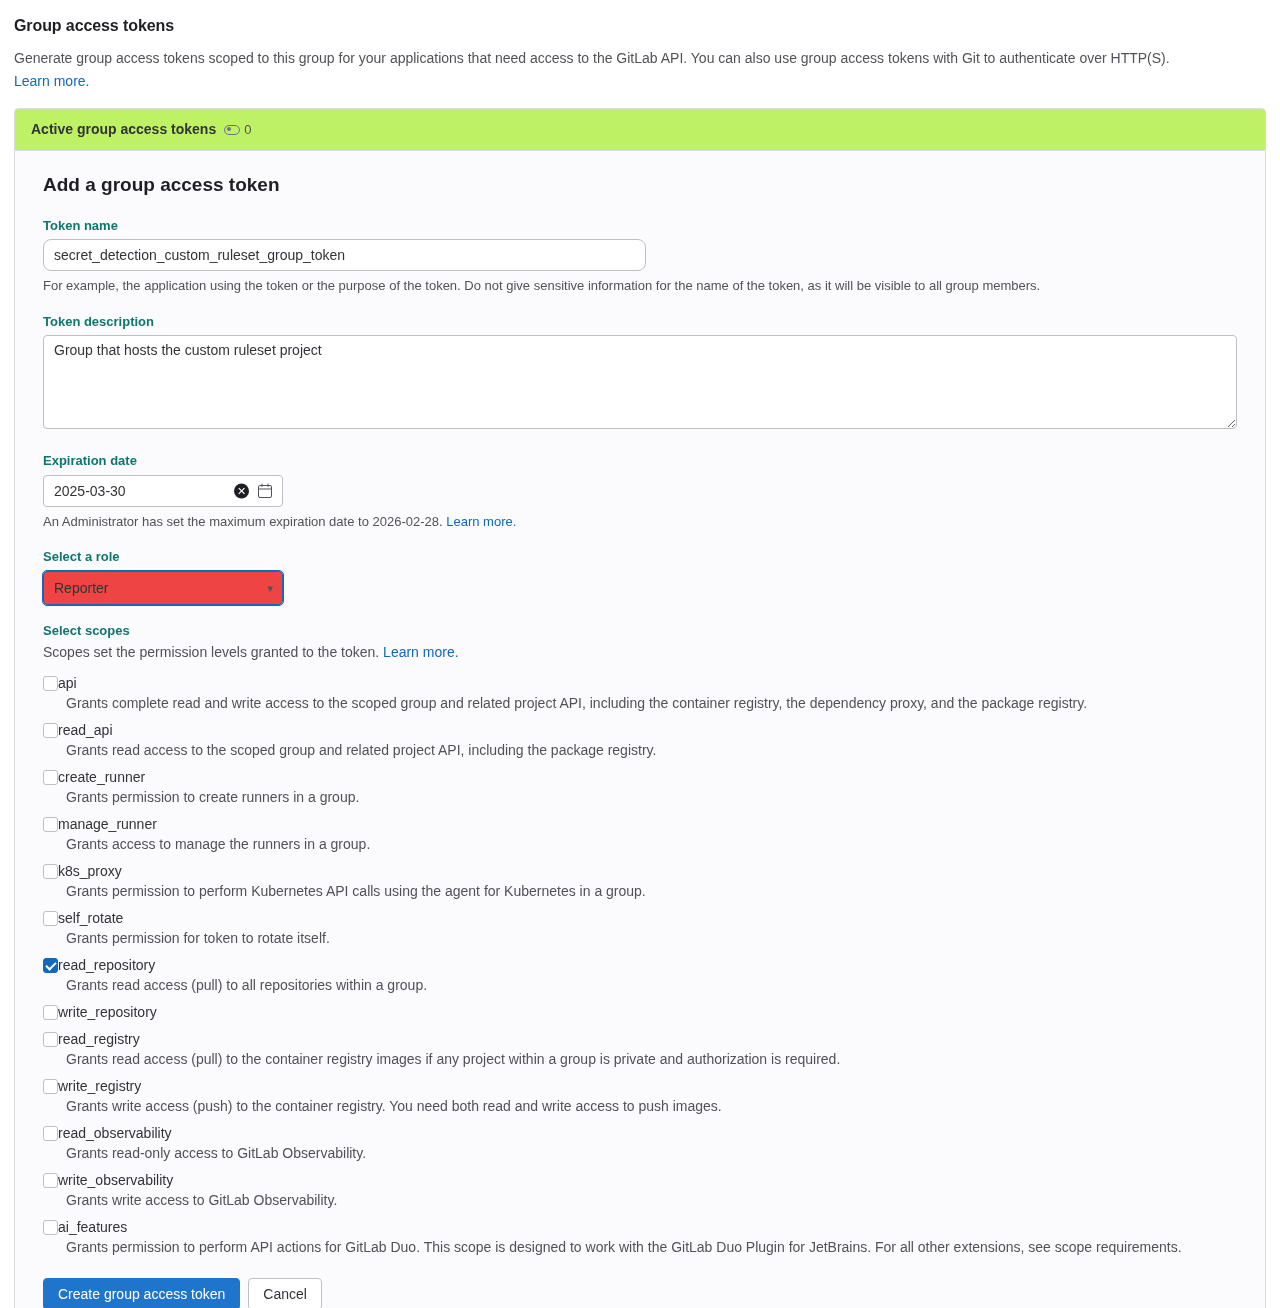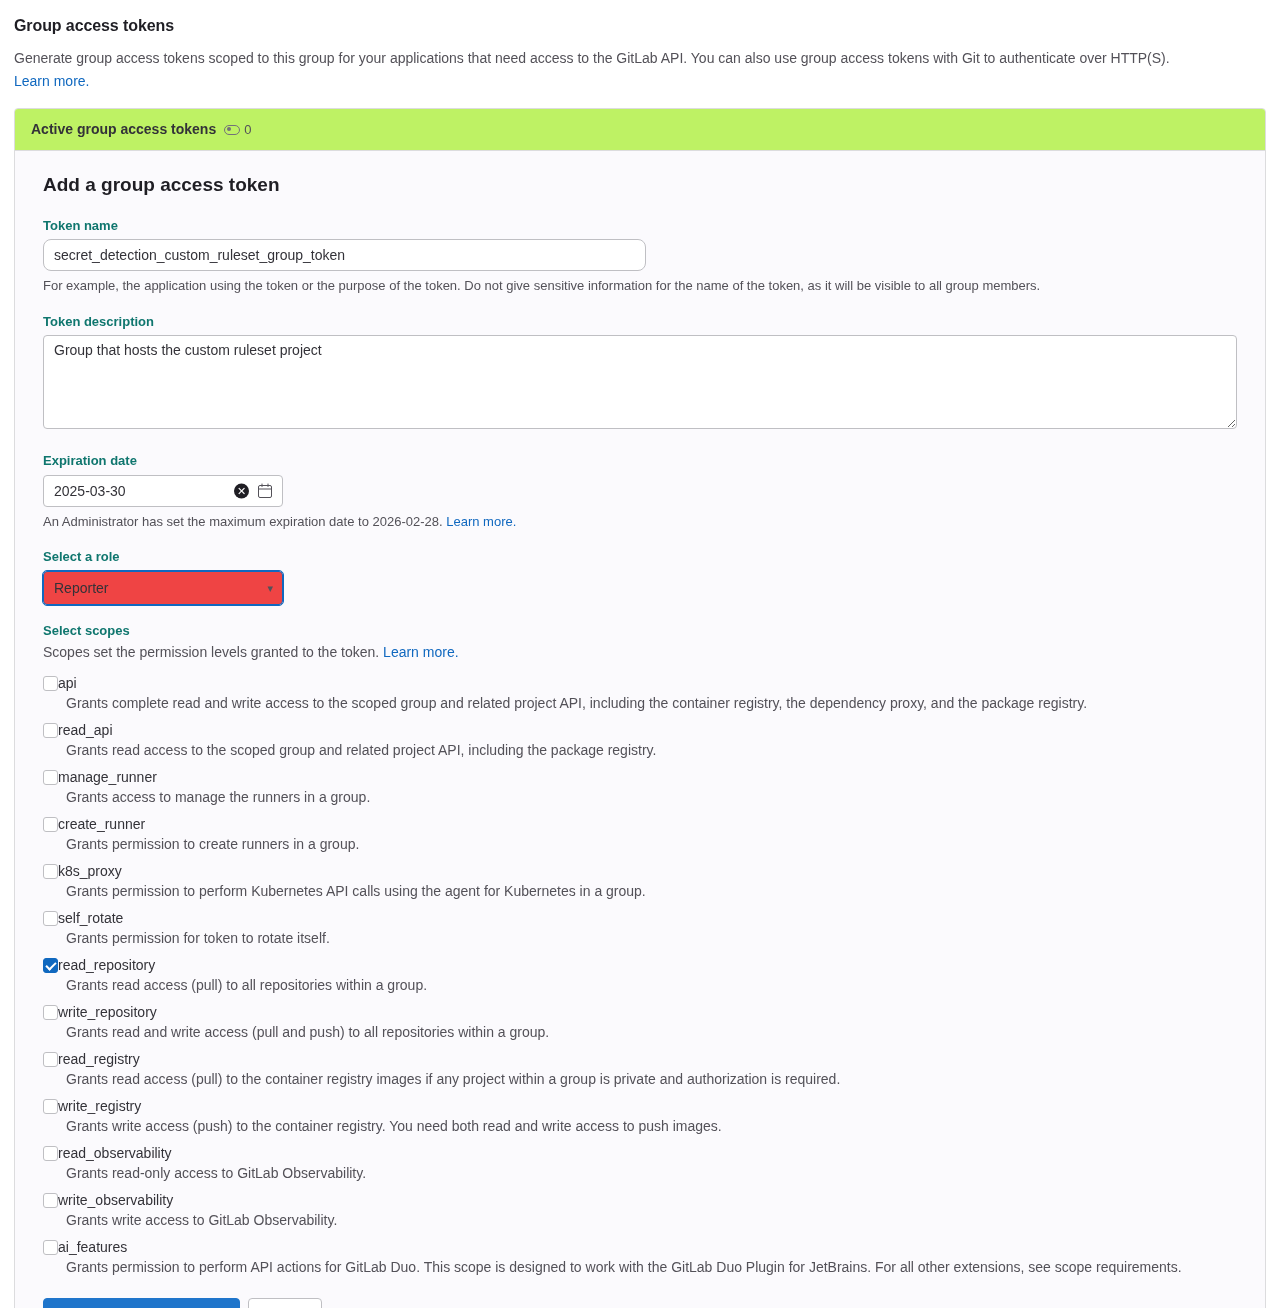--- a/index.html
+++ b/index.html
@@ -366,30 +366,30 @@
             <div class="scope-row">
               <div class="scope-line">
                 <span class="cb"></span>
                 <span class="scope-name">read_api</span>
               </div>
               <div class="scope-desc">Grants read access to the scoped group and related project API, including the package registry.</div>
             </div>
             <div class="scope-row">
               <div class="scope-line">
                 <span class="cb"></span>
+                <span class="scope-name">create_runner</span>
+              </div>
+              <div class="scope-desc">Grants permission to create runners in a group.</div>
+            </div>
+            <div class="scope-row">
+              <div class="scope-line">
+                <span class="cb"></span>
                 <span class="scope-name">manage_runner</span>
               </div>
               <div class="scope-desc">Grants access to manage the runners in a group.</div>
-            </div>
-            <div class="scope-row">
-              <div class="scope-line">
-                <span class="cb"></span>
-                <span class="scope-name">create_runner</span>
-              </div>
-              <div class="scope-desc">Grants permission to create runners in a group.</div>
             </div>
             <div class="scope-row">
               <div class="scope-line">
                 <span class="cb"></span>
                 <span class="scope-name">k8s_proxy</span>
               </div>
               <div class="scope-desc">Grants permission to perform Kubernetes API calls using the agent for Kubernetes in a group.</div>
             </div>
             <div class="scope-row">
               <div class="scope-line">
@@ -403,21 +403,20 @@
                 <span class="cb checked"></span>
                 <span class="scope-name">read_repository</span>
               </div>
               <div class="scope-desc">Grants read access (pull) to all repositories within a group.</div>
             </div>
             <div class="scope-row">
               <div class="scope-line">
                 <span class="cb"></span>
                 <span class="scope-name">write_repository</span>
               </div>
-              <div class="scope-desc">Grants read and write access (pull and push) to all repositories within a group.</div>
             </div>
             <div class="scope-row">
               <div class="scope-line">
                 <span class="cb"></span>
                 <span class="scope-name">read_registry</span>
               </div>
               <div class="scope-desc">Grants read access (pull) to the container registry images if any project within a group is private and authorization is required.</div>
             </div>
             <div class="scope-row">
               <div class="scope-line">

